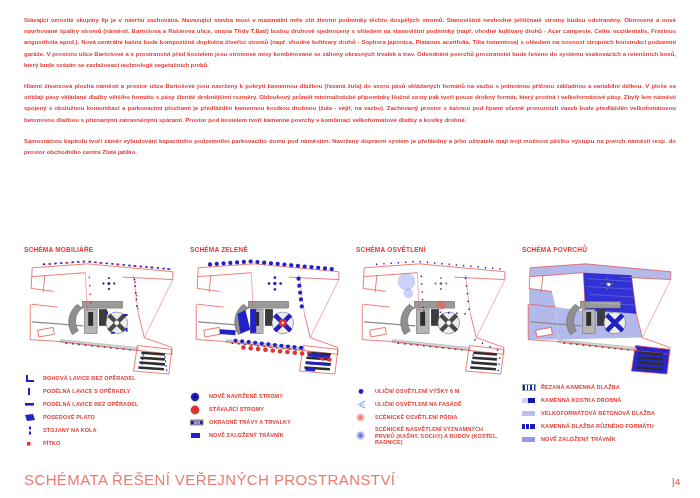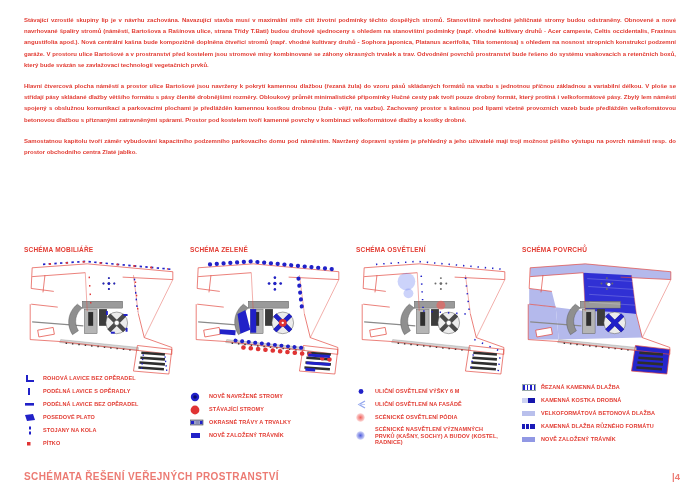--- a/index.html
+++ b/index.html
@@ -59,21 +59,21 @@
   .sw.cobble{background:linear-gradient(90deg,#ccd1f2 0 45%,#1515ac 45% 100%);}
   .sw.concrete{background:#b9c0ec;}
   .sw.mixed{background:repeating-linear-gradient(90deg,#1a1ab8 0 3px,#ffffff 3px 3.8px);}
   .sw.lawn{background:#9198e4;}
   
   .footer{
     position:absolute;left:24px;right:20px;top:471px;
     display:flex;justify-content:space-between;align-items:baseline;
     color:#ec7b73;
   }
-  .footer .f-title{font-size:10px;letter-spacing:.4px;font-weight:bold;}
+  .footer .f-title{font-size:15px;letter-spacing:.4px;font-weight:normal;}
   .footer .f-page{font-size:9.5px;font-weight:bold;}
 </style>
 </head>
 <body>
 
 <div class="page">
 
   <svg width="0" height="0" style="position:absolute" aria-hidden="true">
     <defs>
       <g id="bm">

